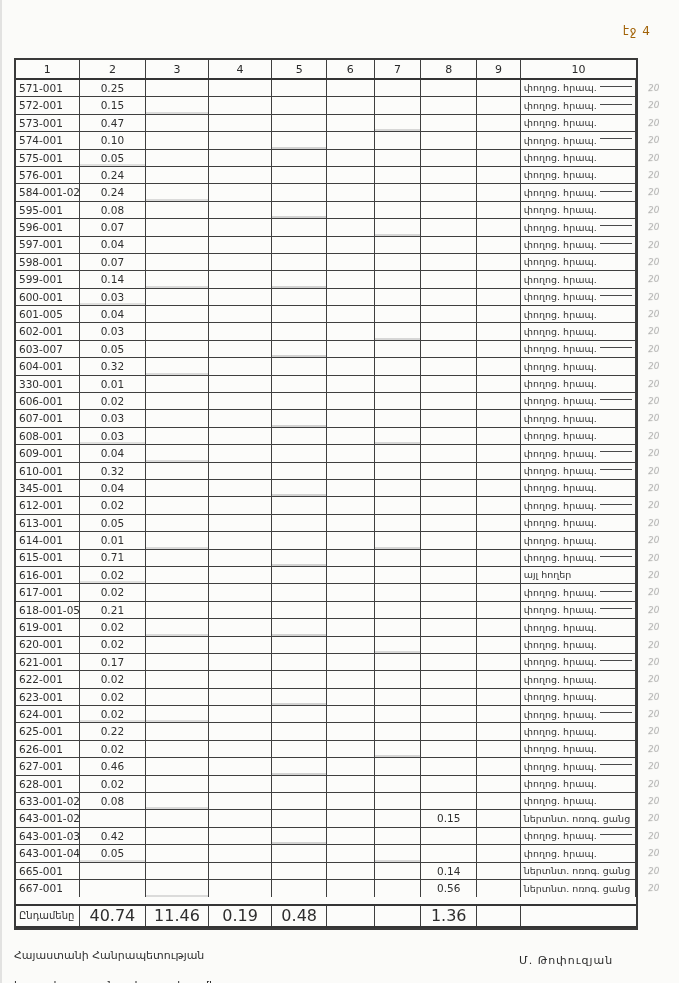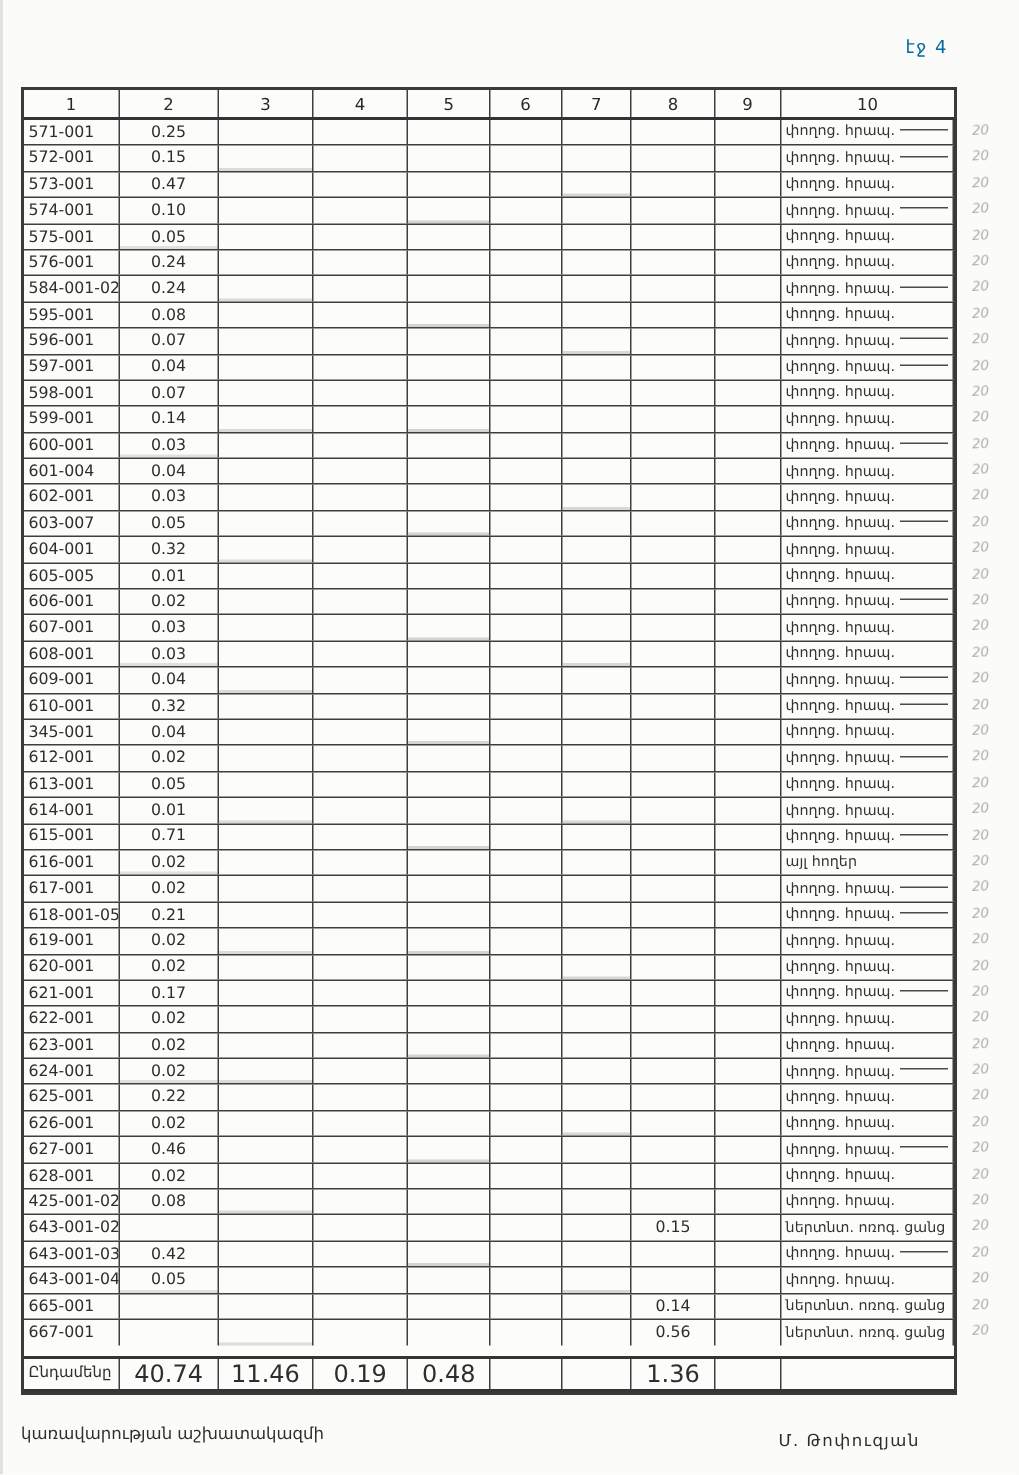--- a/index.html
+++ b/index.html
@@ -7,22 +7,22 @@
     width:679px;height:983px;position:relative;
     background:#fbfbf9;
     font-family:"DejaVu Sans", sans-serif;
     color:#2b2b2b;
     overflow:hidden;
   }
   
   body::before{content:"";position:absolute;left:0;top:0;bottom:0;width:2px;background:rgba(90,90,90,.15);}
 
   .page-label{
-    position:absolute;top:24px;right:47px;
-    font-size:12px;color:#0369a1;letter-spacing:1px;
+    position:absolute;top:24px;right:28px;
+    font-size:12px;color:#a16207;letter-spacing:1px;
   }
 
   .doc-table{
     position:absolute;left:14px;top:58px;width:624px;
     border:2px solid #3a3a3a;
     background:#fcfcfa;
     box-sizing:border-box;
   }
   .row{display:flex;position:relative;border-bottom:1.5px solid #3f3f3f;box-sizing:border-box;}
   .row:last-child{border-bottom:none;}
@@ -307,21 +307,21 @@
         <div class="cell c7"></div>
         <div class="cell c8"></div>
         <div class="cell c9"></div>
         <div class="cell c10">
           <span>փողոց. հրապ.</span>
           <span class="ul-line"></span>
         </div>
         <span class="margin-mark">20</span>
       </div>
       <div class="row">
-        <div class="cell c1">601-004</div>
+        <div class="cell c1">601-005</div>
         <div class="cell c2">0.04</div>
         <div class="cell c3"></div>
         <div class="cell c4"></div>
         <div class="cell c5"></div>
         <div class="cell c6"></div>
         <div class="cell c7"></div>
         <div class="cell c8"></div>
         <div class="cell c9"></div>
         <div class="cell c10">
           <span>փողոց. հրապ.</span>
@@ -371,21 +371,21 @@
         <div class="cell c7"></div>
         <div class="cell c8"></div>
         <div class="cell c9"></div>
         <div class="cell c10">
           <span>փողոց. հրապ.</span>
           <span class="ul-line"></span>
         </div>
         <span class="margin-mark">20</span>
       </div>
       <div class="row">
-        <div class="cell c1">605-005</div>
+        <div class="cell c1">330-001</div>
         <div class="cell c2">0.01</div>
         <div class="cell c3"></div>
         <div class="cell c4"></div>
         <div class="cell c5"></div>
         <div class="cell c6"></div>
         <div class="cell c7"></div>
         <div class="cell c8"></div>
         <div class="cell c9"></div>
         <div class="cell c10">
           <span>փողոց. հրապ.</span>
@@ -755,21 +755,21 @@
         <div class="cell c7"></div>
         <div class="cell c8"></div>
         <div class="cell c9"></div>
         <div class="cell c10">
           <span>փողոց. հրապ.</span>
           <span class="ul-line"></span>
         </div>
         <span class="margin-mark">20</span>
       </div>
       <div class="row">
-        <div class="cell c1">425-001-02</div>
+        <div class="cell c1">633-001-02</div>
         <div class="cell c2">0.08</div>
         <div class="cell c3"></div>
         <div class="cell c4"></div>
         <div class="cell c5"></div>
         <div class="cell c6"></div>
         <div class="cell c7"></div>
         <div class="cell c8"></div>
         <div class="cell c9"></div>
         <div class="cell c10">
           <span>փողոց. հրապ.</span>
@@ -867,17 +867,18 @@
       <div class="cell c6"></div>
       <div class="cell c7"></div>
       <div class="cell c8">1.36</div>
       <div class="cell c9"></div>
       <div class="cell c10"></div>
     </div>
 </div>
 
 <div class="footer">
   <div class="org">
+    <div>Հայաստանի Հանրապետության</div>
     <div>կառավարության աշխատակազմի</div>
     
   </div>
   <div class="signature">Մ. Թոփուզյան</div>
 </div>
 
 </body></html>

